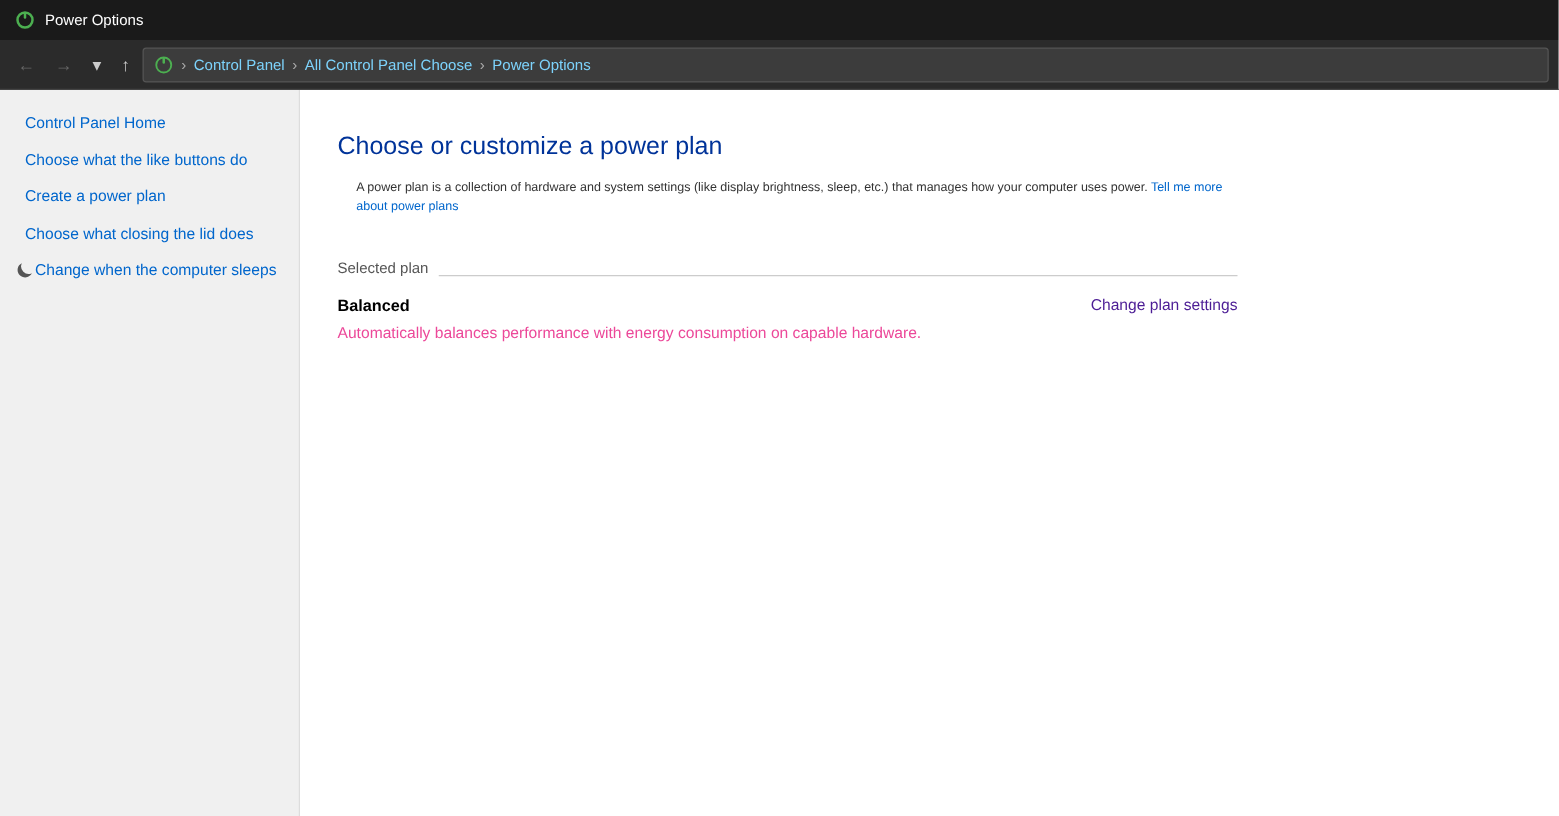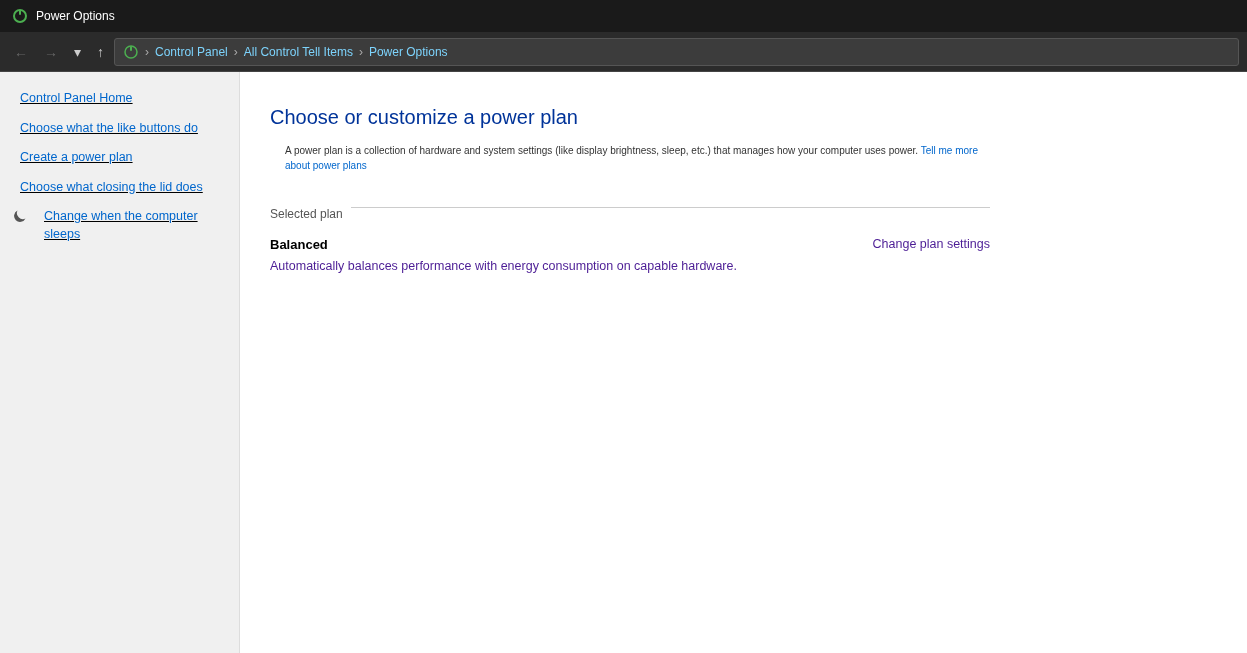--- a/index.html
+++ b/index.html
@@ -72,35 +72,34 @@
       height: calc(653px - 32px - 40px);
     }
 
     
     .left-panel {
       width: 240px;
       background: #f0f0f0;
       border-right: 1px solid #ddd;
       padding: 12px 0;
       flex-shrink: 0;
-      text-decoration: underline;
     }
     .left-panel-link {
       display: block;
       padding: 6px 16px 6px 20px;
       color: #0066cc;
       text-decoration: none;
       font-size: 12.5px;
       line-height: 1.4;
       cursor: pointer;
     }
     .left-panel-link-with-icon {
       display: flex;
       align-items: flex-start;
-      gap: 16px;
+      gap: 0;
       padding: 6px 16px 6px 12px;
       color: #0066cc;
       text-decoration: none;
       font-size: 12.5px;
       line-height: 1.4;
       cursor: pointer;
     }
 
     
     .right-content {
@@ -124,21 +123,21 @@
       margin-left: 15px;
     }
     .description a {
       color: #0066cc;
       text-decoration: none;
     }
 
     
     .section-divider {
       display: flex;
-      align-items: flex-start;
+      align-items: flex-end;
       margin-bottom: 16px;
       max-width: 720px;
       margin-top: 34px;
     }
     .section-label {
       font-size: 12px;
       color: #555;
       white-space: nowrap;
       padding-right: 8px;
     }
@@ -162,21 +161,21 @@
       color: #000;
     }
     .plan-change-link {
       color: #4c1d95;
       text-decoration: none;
       font-size: 12.5px;
       white-space: nowrap;
     }
     .plan-desc {
       font-size: 12.5px;
-      color: #4c1d95;
+      color: #ec4899;
       max-width: 520px;
       line-height: 1.4;
     }
 
     
     .moon-icon {
       width: 16px; height: 16px;
       display: inline-flex; align-items: center; justify-content: center;
     }
   </style>
@@ -207,21 +206,21 @@
     <span>↑</span>
   </button>
   <div class="address-path">
     <svg width="16" height="16" viewBox="0 0 16 16">
       <circle cx="8" cy="8" r="6" fill="none" stroke="#4caf50" stroke-width="1.5"></circle>
       <rect x="7" y="2" width="2" height="5" rx="1" fill="#4caf50"></rect>
     </svg>
     <span class="path-sep">›</span>
     <span class="path-item">Control Panel</span>
     <span class="path-sep">›</span>
-    <span class="path-item">All Control Tell Items</span>
+    <span class="path-item">All Control Panel Choose</span>
     <span class="path-sep">›</span>
     <span class="path-item">Power Options</span>
   </div>
 </div>
 
 <div class="main-layout">
 
   <nav class="left-panel">
     <a class="left-panel-link">Control Panel Home</a>
     <a class="left-panel-link">Choose what the like buttons do</a>

